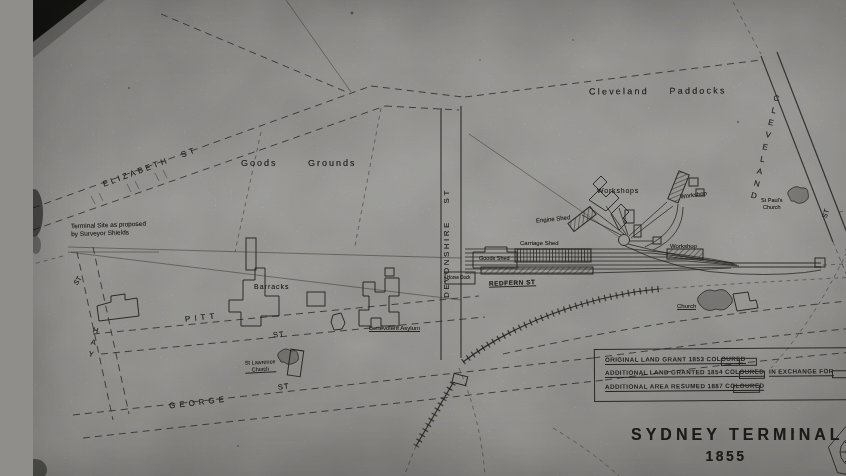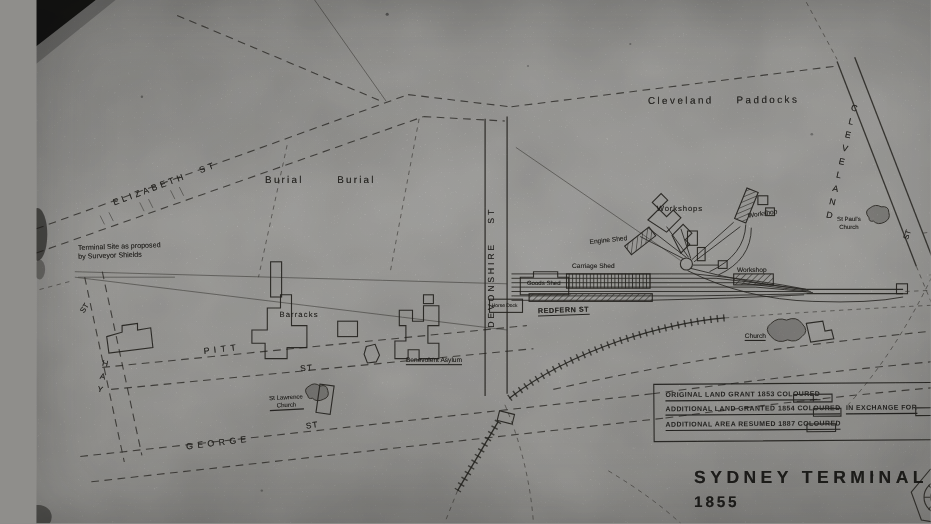--- a/index.html
+++ b/index.html
@@ -33,21 +33,21 @@
   
   #legend{position:absolute;left:561px;top:348px;width:277px;height:51px;
           border:1.4px solid #2e2c28;transform:rotate(-.4deg);opacity:.92;}
   .leg-txt{position:absolute;font-size:6.3px;font-weight:bold;letter-spacing:.4px;
            color:#23221f;border-bottom:.9px solid #23221f;padding-bottom:1px;white-space:nowrap;}
   .sw{position:absolute;height:6px;border:1px solid #2e2c28;}
   .sw .mid{position:absolute;left:50%;top:0;width:1px;height:100%;background:#2e2c28;}
   
   #title-main{left:598px;top:426px;width:190px;text-align:center;font-size:16px;
               font-weight:600;letter-spacing:4px;color:#1d1c19;}
-  #title-year{left:598px;top:448px;width:190px;text-align:left;font-size:14px;
+  #title-year{left:598px;top:448px;width:190px;text-align:center;font-size:14px;
               font-weight:600;letter-spacing:2.5px;color:#1d1c19;}
   .vert{writing-mode:vertical-lr;text-orientation:upright;}
 </style>
 </head>
 <body>
 
 <div id="stage">
 
   <svg class="layer" width="846" height="476" viewBox="0 0 846 476">
     <defs>
@@ -206,21 +206,21 @@
       <circle cx="705" cy="122" r="1.2" fill="#222" opacity=".35"></circle>
       <circle cx="540" cy="40" r="1" fill="#222" opacity=".35"></circle>
       <circle cx="760" cy="432" r="1.3" fill="#222" opacity=".4"></circle>
       <circle cx="205" cy="446" r="1.1" fill="#222" opacity=".35"></circle>
       <circle cx="447" cy="60" r="1" fill="#222" opacity=".3"></circle>
     </g>
   </svg>
 
   <div class="lbl" style="left:556px;top:86px;font-size:9px;letter-spacing:2.2px;word-spacing:16px;transform:rotate(-.5deg);">Cleveland   Paddocks</div>
 
-  <div class="lbl" style="left:208px;top:158px;font-size:9px;letter-spacing:2px;word-spacing:26px;">Burial   Burial</div>
+  <div class="lbl" style="left:208px;top:158px;font-size:9px;letter-spacing:2px;word-spacing:26px;">Goods   Grounds</div>
 
   <div class="lbl" style="left:70px;top:180px;font-size:8px;letter-spacing:3px;word-spacing:8px;transform:rotate(-20.5deg);transform-origin:0 50%;">ELIZABETH  ST</div>
 
   <div class="lbl" style="left:40px;top:277px;font-size:7px;transform:rotate(-58deg);">ST</div>
   <div class="lbl vert" style="left:59px;top:326px;font-size:7.5px;letter-spacing:3px;transform:rotate(11deg);transform-origin:50% 0;">HAY</div>
 
   <div class="lbl" style="left:152px;top:313px;font-size:8px;letter-spacing:4px;transform:rotate(-6deg);">PITT</div>
   <div class="lbl" style="left:240px;top:330px;font-size:7.5px;letter-spacing:1px;transform:rotate(-6deg);">ST</div>
 
   <div class="lbl" style="left:136px;top:398px;font-size:8px;letter-spacing:4px;transform:rotate(-7deg);">GEORGE</div>

